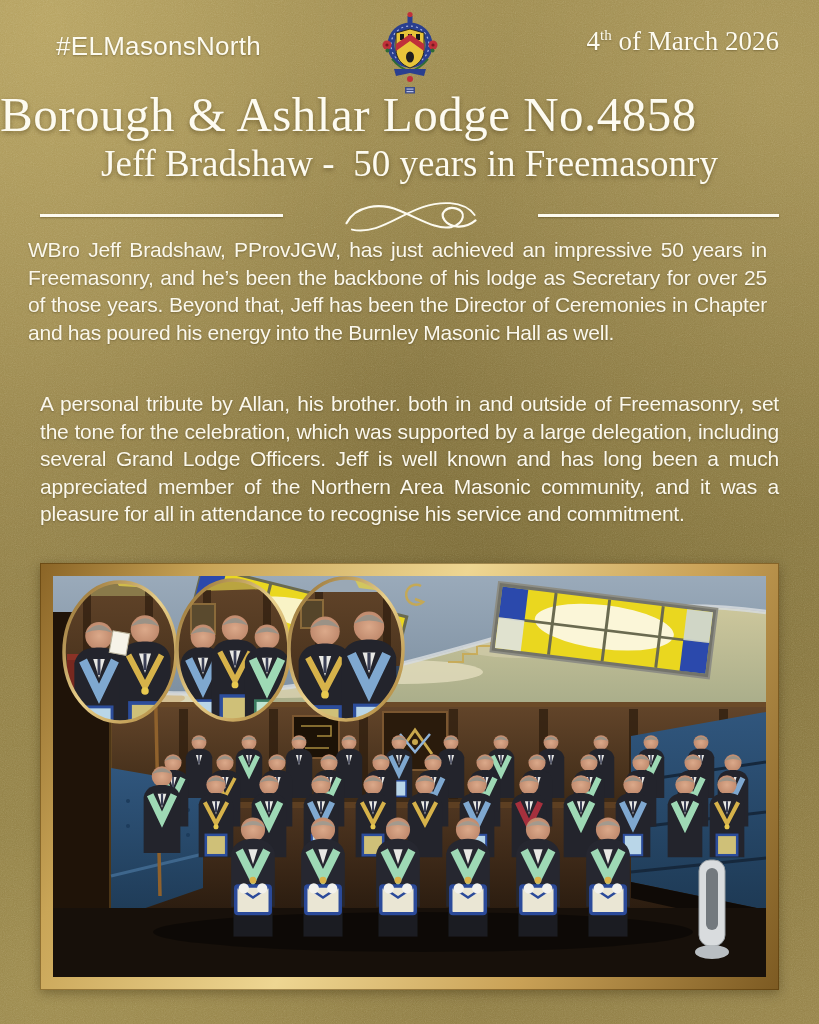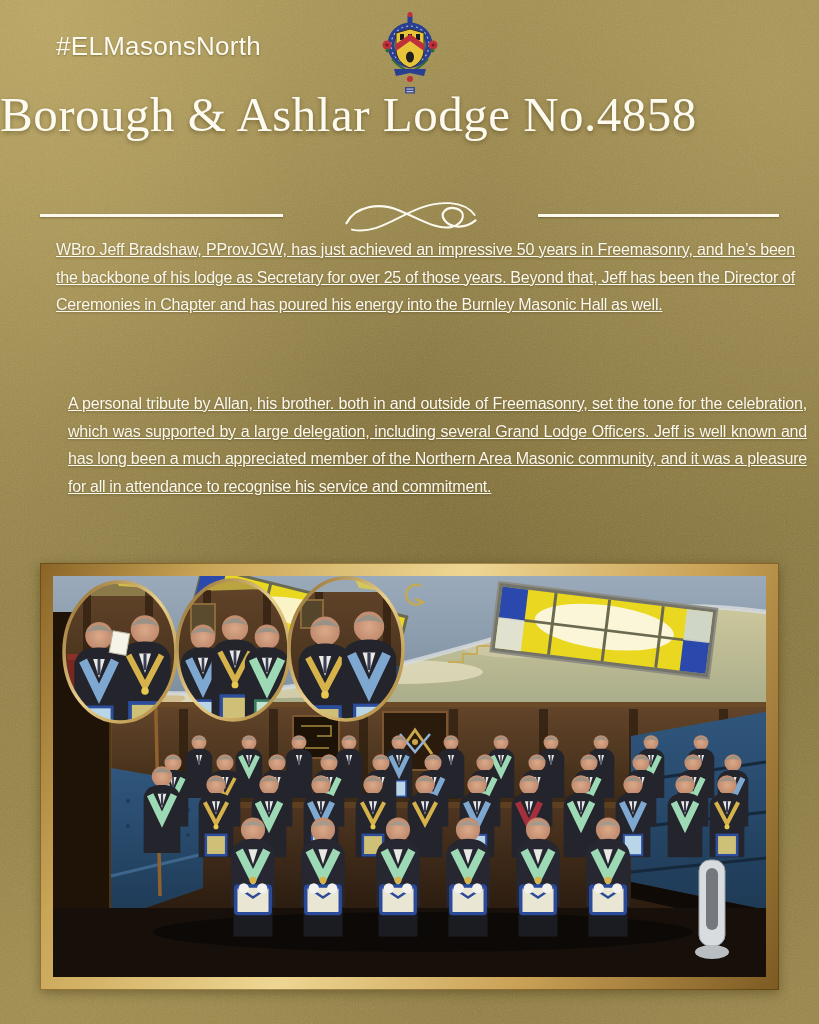--- a/index.html
+++ b/index.html
@@ -20,22 +20,22 @@
   .crestwrap{left:50%; top:9px; transform:translateX(-50%);}
   .date{right:40px; top:26px; font-size:27px; font-family:"Liberation Serif","DejaVu Serif",serif;}
   .date sup{font-size:15px; line-height:0;}
   .title{left:0; right:0; top:86px; text-align:left; font-family:"Liberation Serif","DejaVu Serif",serif;
          font-size:49px; letter-spacing:.5px; text-shadow:0 2px 4px rgba(50,35,0,.4); color:#fdfbf0;}
   .subtitle{left:0; right:0; top:142px; text-align:center; font-family:"Liberation Serif","DejaVu Serif",serif;
          font-size:37px; white-space:pre-wrap; text-shadow:0 2px 4px rgba(50,35,0,.4); color:#fdfbf0;}
   .divider{left:40px; top:196px; width:739px; height:38px; display:flex; align-items:center; justify-content:space-between;}
   .rule{height:3px; background:#fdfbf0; box-shadow:0 1px 2px rgba(45,35,5,.35);}
   .rule.l{width:243px;} .rule.r{width:241px;}
-  .para{left:56px; width:739px; font-size:16px; line-height:27.5px; letter-spacing:-.2px; word-spacing:-.3px;
-        text-align:justify; color:#fbf8ec; text-shadow:0 1px 2px rgba(45,35,5,.35);text-decoration:underline;}
+  .para{left:28px; width:739px; font-size:21px; line-height:27.5px; letter-spacing:-.2px; word-spacing:-.3px;
+        text-align:justify; color:#fbf8ec; text-shadow:0 1px 2px rgba(45,35,5,.35);}
   .p1{top:236px;} .p2{top:390px;margin-left:12px;}
   .photoframe{left:40px; top:563px; width:739px; height:427px; box-sizing:border-box; padding:13px;
         background:linear-gradient(115deg,#8a6426 0%,#c9a557 18%,#eed692 46%,#c9a156 72%,#7c5a22 100%);
         box-shadow:inset 0 0 0 1px rgba(70,45,0,.45), 0 3px 10px rgba(40,30,0,.35);}
   .photo{position:relative; width:100%; height:100%; overflow:hidden; background:#3a2715;}
   .photo svg{display:block; width:100%; height:100%;}
 </style>
 </head>
 <body>
 
@@ -71,22 +71,24 @@
         <circle cx="54.5" cy="41.5" r="2" fill="#2e6b35"></circle>
       <path d="M14,50 Q22,60 32,62 M50,50 Q42,60 32,62" stroke="#2e6b35" stroke-width="2" fill="none"></path>
       <path d="M16,60 L48,60 L46,67 L32,64 L18,67 Z" fill="#2a3f8f"></path>
       <circle cx="32" cy="70" r="3" fill="#c0303a"></circle>
       <rect x="27" y="78" width="10" height="6.5" fill="#2a3f8f" opacity=".85"></rect>
       <rect x="28.5" y="79.5" width="7" height="1.2" fill="#b8c2e8"></rect>
       <rect x="28.5" y="82" width="7" height="1.2" fill="#b8c2e8"></rect>
     </svg>
   </div>
 
+  <div class="abs txt date"><span>4</span><sup>th</sup><span> of March 2026</span></div>
 
   <div class="abs title">Borough &amp; Ashlar Lodge No.4858</div>
+  <div class="abs subtitle">Jeff Bradshaw -  50 years in Freemasonry</div>
 
   <div class="abs divider">
     <div class="rule l"></div>
     <svg width="150" height="40" viewBox="0 0 150 44">
       <g fill="none" stroke="#fdfbf0" stroke-width="2.4" stroke-linecap="round">
         <path d="M4,31 C14,12 40,8 62,17 C86,27 104,39 120,35 C134,31 136,18 125,15 C114,12 106,20 112,28 C118,36 134,38 146,28"></path>
         <path d="M10,38 C46,46 74,6 118,9 C130,10 140,15 145,22" stroke-width="2"></path>
       </g>
     </svg>
     <div class="rule r"></div>

